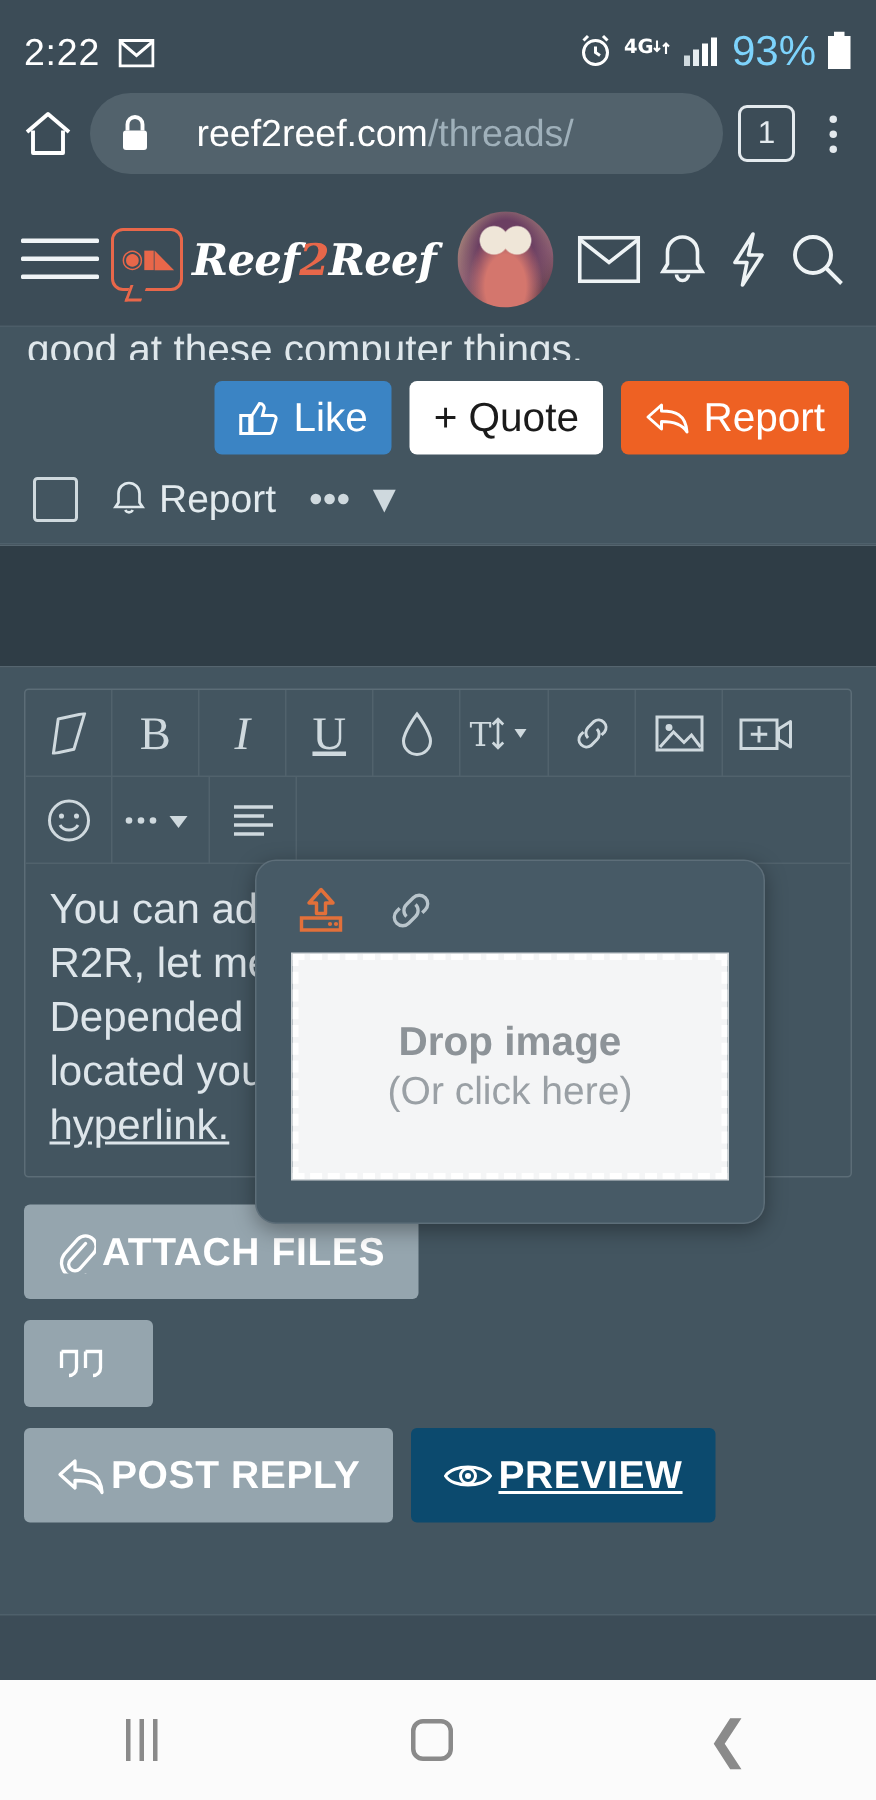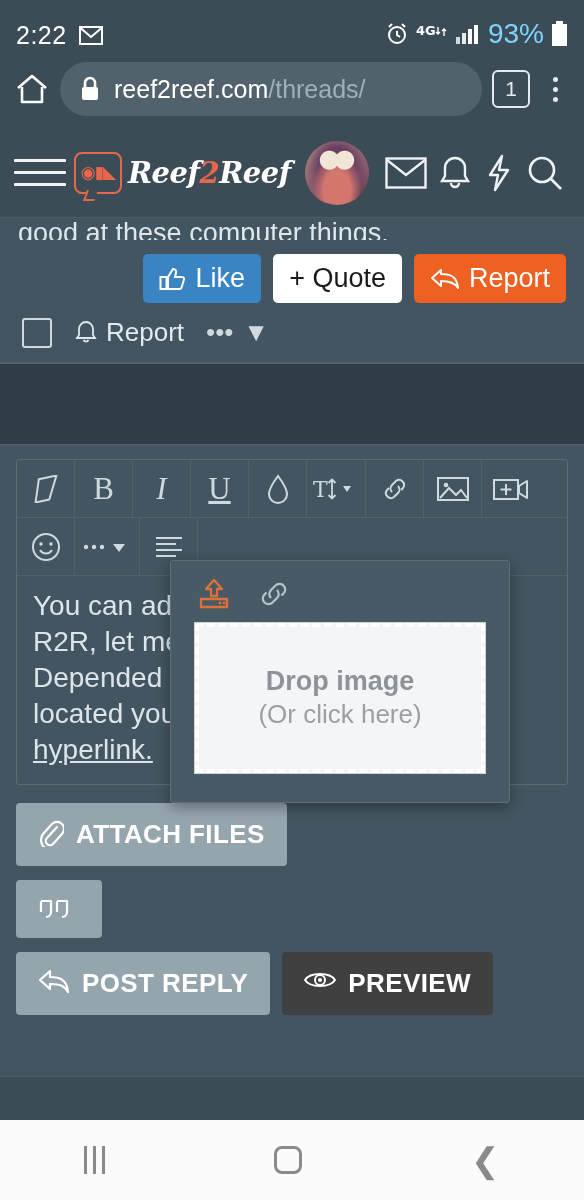--- a/index.html
+++ b/index.html
@@ -28,21 +28,21 @@
   .chrome-bar{
     height:78px; background:#3c4c57;
     display:flex; align-items:center; padding:0 14px; gap:10px;
   }
   .omnibox{
     flex:1; height:54px; background:#52626c; border-radius:27px;
     display:flex; align-items:center; padding:0 20px; gap:14px;
     min-width:0;
   }
   .omni-url{
-    font-size:25px; color:#ffffff; white-space:nowrap; overflow:hidden;
+    font-size:25px; color:#ffffff; white-space:nowrap; overflow:hidden;margin-left:17px;
   }
   .omni-url .path{ color:#9fb0ba; }
   .tabcount{
     width:38px;height:38px;border:2.5px solid #e4eaee;border-radius:6px;
     display:flex;align-items:center;justify-content:center;
     font-size:21px;color:#e4eaee;
   }
   .kebab{ width:30px; display:flex; flex-direction:column; align-items:center; gap:5px; }
   .kebab i{ width:5px;height:5px;background:#e4eaee;border-radius:50%; display:block; }
 
@@ -132,46 +132,46 @@
   .tb-btn.nb{ border-right:none; }
   .tb-serif{ font-family:"Liberation Serif", serif; font-size:31px; }
   .editor-body{
     padding:12px 16px 16px 16px; min-height:200px;
     font-size:28px; line-height:36px; color:#dde5ea;
   }
   .editor-body u{ text-decoration:underline; }
 
   
   .img-popup{
-    position:absolute; left:170px; top:560px; width:340px; height:243px;
-    background:#475a66; border:1px solid #5d6e79; border-radius:3px;
+    position:absolute; left:170px; top:573px; width:340px; height:243px;
+    background:#475a66; border:1px solid #5d6e79; border-radius:14px;
     box-shadow:0 4px 14px rgba(0,0,0,.35);
     padding:10px 12px 14px 12px;
   }
   .popup-tabs{ display:flex; align-items:center; gap:26px; height:46px; padding-left:14px;}
   .dropzone{
     margin:6px 12px 0 12px; height:150px; background:#f4f5f6;
     border:4px dashed #ffffff; outline:1px solid #cfd4d7;
     display:flex; flex-direction:column; align-items:center; justify-content:center;
     gap:2px;
   }
   .dz-title{ font-size:27px; font-weight:bold; color:#8d9398; }
   .dz-sub{ font-size:26px; color:#9aa0a5; }
 
   
   .actions{ padding:18px 16px 0 16px; display:flex; flex-direction:column; gap:14px; }
   .abtn{
-    display:inline-flex; align-items:flex-start; gap:12px;
+    display:inline-flex; align-items:center; gap:4px;
     background:#95a5ae; color:#ffffff; border:none; border-radius:4px;
     font-size:26px; font-weight:bold; letter-spacing:.4px;
     padding:16px 22px; align-self:flex-start; cursor:pointer;
   }
   .abtn.quotes{ padding-right:30px; }
   .row-final{ display:flex; gap:12px; padding:0; }
-  .abtn.preview{ background:#404040; }
+  .abtn.preview{ background:#0c4a6e;text-decoration:underline; }
 
   
   .footer-band{
     position:absolute; left:0; bottom:80px; width:100%; height:44px; background:#3c4c57;
     border-top:1px solid #4e606b;
   }
 
   
   .navbar{
     position:absolute; bottom:0; left:0; width:100%; height:80px; background:#fbfbfb;

